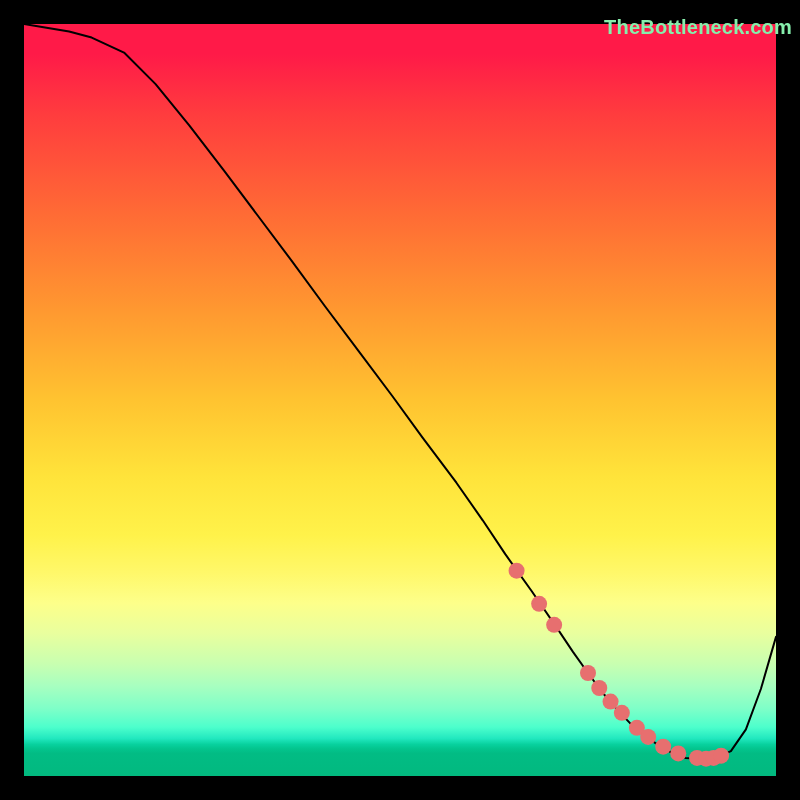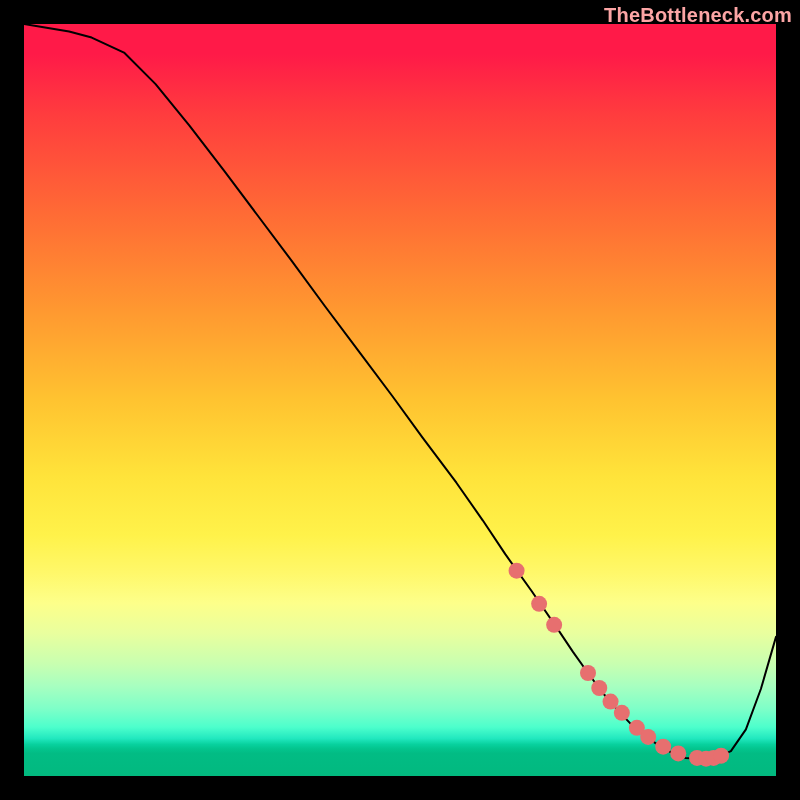--- a/index.html
+++ b/index.html
@@ -53,26 +53,26 @@
     );
   }
   .svg-layer {
     position: absolute;
     left: 0; top: 0;
     width: 752px;
     height: 752px;
   }
   .watermark {
     position: absolute;
-    top: 4px;
+    top: 16px;
     right: 8px;
     font-family: Arial, Helvetica, sans-serif;
     font-size: 20px;
     font-weight: 600;
-    color: #fca5a5;
+    color: #86efac;
     letter-spacing: 0.2px;
   }
 </style>
 </head>
 <body>
 
 <div class="frame">
   <div class="plot">
     <div class="gradient"></div>
     <svg id="svg" class="svg-layer" viewBox="0 0 752 752" preserveAspectRatio="none">

